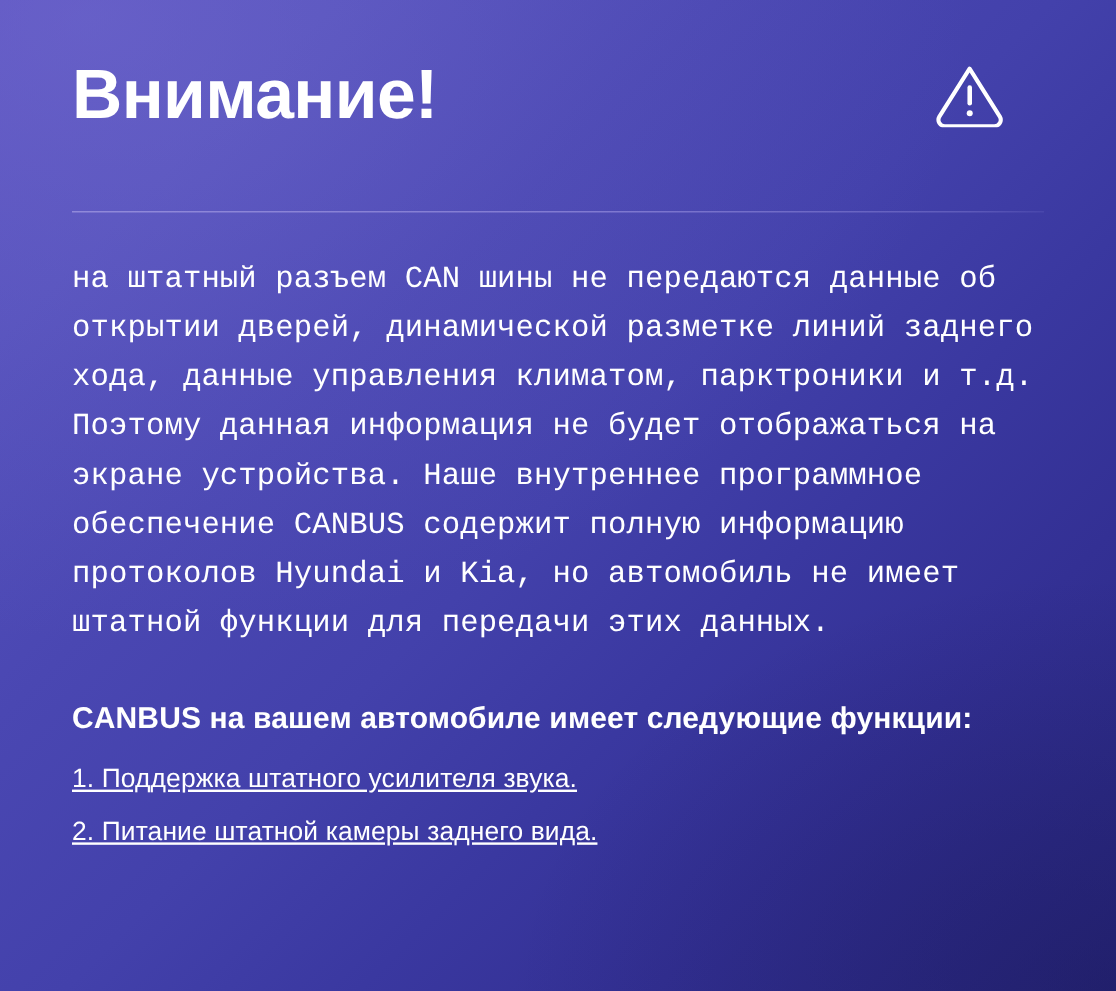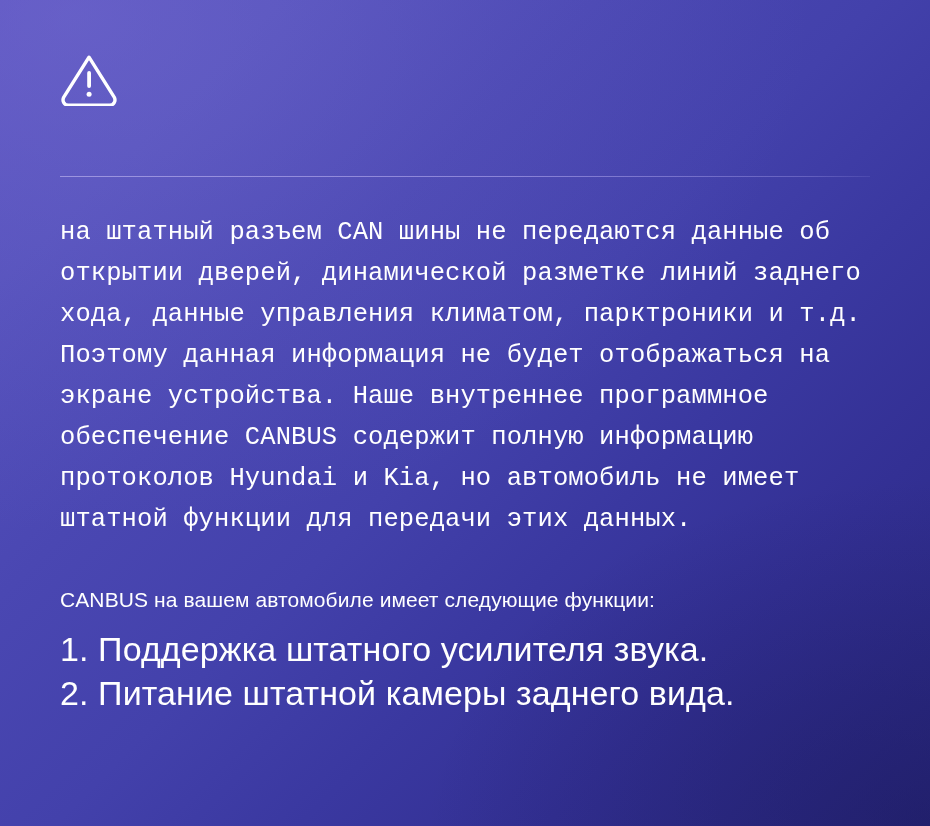--- a/index.html
+++ b/index.html
@@ -106,48 +106,50 @@
     font-family: Liberation Mono, monospace;
   }
 
   .list-block {
     margin-top: 39px;
   }
 
   .list-intro {
     margin: 0 0 7px 0;
     color: #ffffff;
-    font-size: 21px;
+    font-size: 25px;
     line-height: 41px;
-    font-weight: 400;
+    font-weight: 700;
     letter-spacing: 0.1px;
   }
 
   .feature-list {
     list-style: none;
     margin: 0;
     padding: 0;
   }
 
   .feature-item {
     color: #ffffff;
-    font-size: 34px;
+    font-size: 22px;
     line-height: 44px;
     font-weight: 500;
     letter-spacing: 0.1px;
     white-space: nowrap;
+    text-decoration: underline;
   }
 </style>
 </head>
 <body>
 
 <div class="poster">
   <div class="content">
 
     <div class="header">
+      <h1 class="title">Внимание!</h1>
 
       <span class="warn-icon">
         <svg width="58" height="54" viewBox="0 0 58 54" fill="none" aria-hidden="true">
           <path d="M29 5.2 L54.2 45.2 a5.4 5.4 0 0 1 -4.6 8.1 H8.4 a5.4 5.4 0 0 1 -4.6 -8.1 Z" stroke="#ffffff" stroke-width="3.4" stroke-linejoin="round" fill="none"></path>
           <rect x="27.2" y="19" width="3.8" height="17" rx="1.9" fill="#ffffff"></rect>
           <circle cx="29.1" cy="42.3" r="2.5" fill="#ffffff"></circle>
         </svg>
       </span>
     </div>
 

